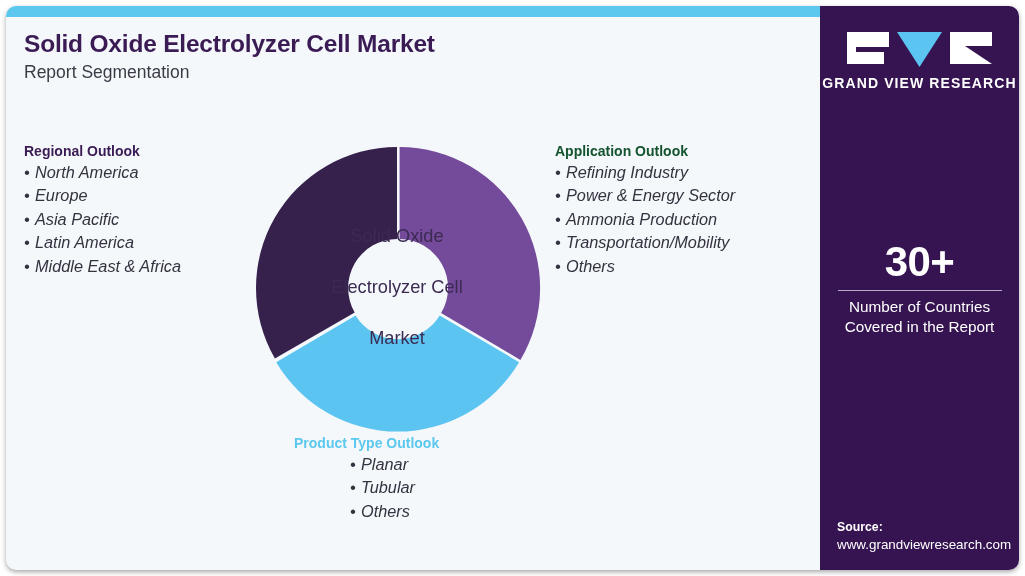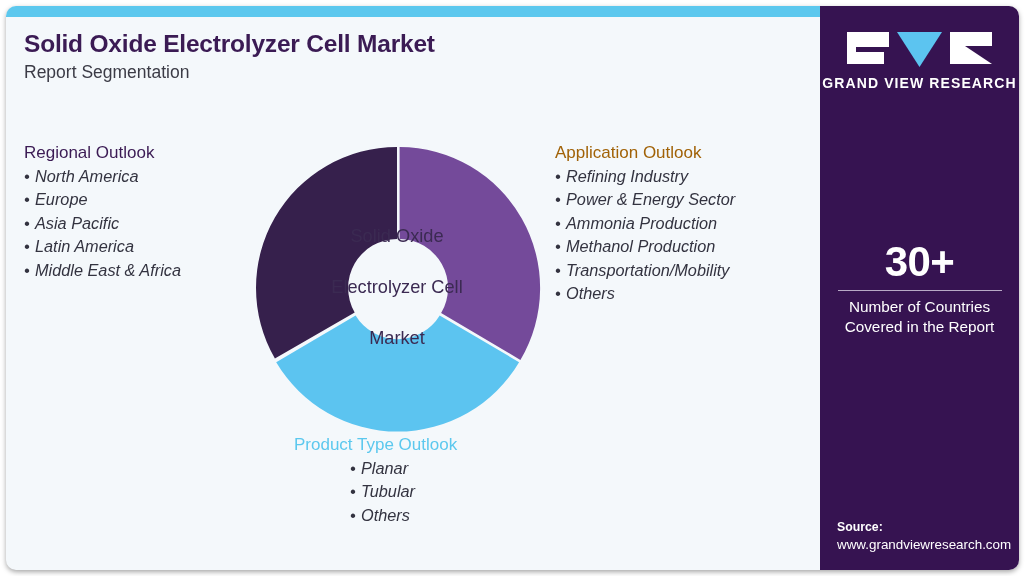--- a/index.html
+++ b/index.html
@@ -56,22 +56,22 @@
     left: 18px;
     top: 56px;
     font-size: 17.5px;
     color: #3b3b46;
     white-space: nowrap;
   }
   
   .block { position: absolute; }
   .block h3 {
     margin: 0 0 2px 0;
-    font-size: 17px;
-    font-weight: normal;
+    font-size: 14px;
+    font-weight: bold;
     white-space: nowrap;
   }
   .block ul {
     margin: 0;
     padding: 0;
     list-style: none;
     font-style: italic;
   }
   .block li {
     font-size: 16.3px;
@@ -82,21 +82,21 @@
   .block li .b {
     display: inline-block;
     width: 11px;
     color: #333340;
   }
 
   #regional-block { left: 18px; top: 137px; }
   #regional-block h3 { color: #3b1b54; }
 
   #application-block { left: 549px; top: 137px; }
-  #application-block h3 { color: #a16207; }
+  #application-block h3 { color: #14532d; }
 
   #product-block { left: 288px; top: 429px; text-align: left; }
   #product-block h3 { color: #5cc8ee; text-align: center; }
   #product-block ul { padding-left: 8px; margin-left: 48px; }
 
   
   #donut {
     position: absolute;
     left: 244px;
     top: 135px;
@@ -241,21 +241,20 @@
         <li><span class="b">•</span><span>Middle East &amp; Africa</span></li>
       </ul>
     </div>
 
     <div class="block" id="application-block">
       <h3>Application Outlook</h3>
       <ul>
         <li><span class="b">•</span><span>Refining Industry</span></li>
         <li><span class="b">•</span><span>Power &amp; Energy Sector</span></li>
         <li><span class="b">•</span><span>Ammonia Production</span></li>
-        <li><span class="b">•</span><span>Methanol Production</span></li>
         <li><span class="b">•</span><span>Transportation/Mobility</span></li>
         <li><span class="b">•</span><span>Others</span></li>
       </ul>
     </div>
 
     <div class="block" id="product-block">
       <h3>Product Type Outlook</h3>
       <ul>
         <li><span class="b">•</span><span>Planar</span></li>
         <li><span class="b">•</span><span>Tubular</span></li>

